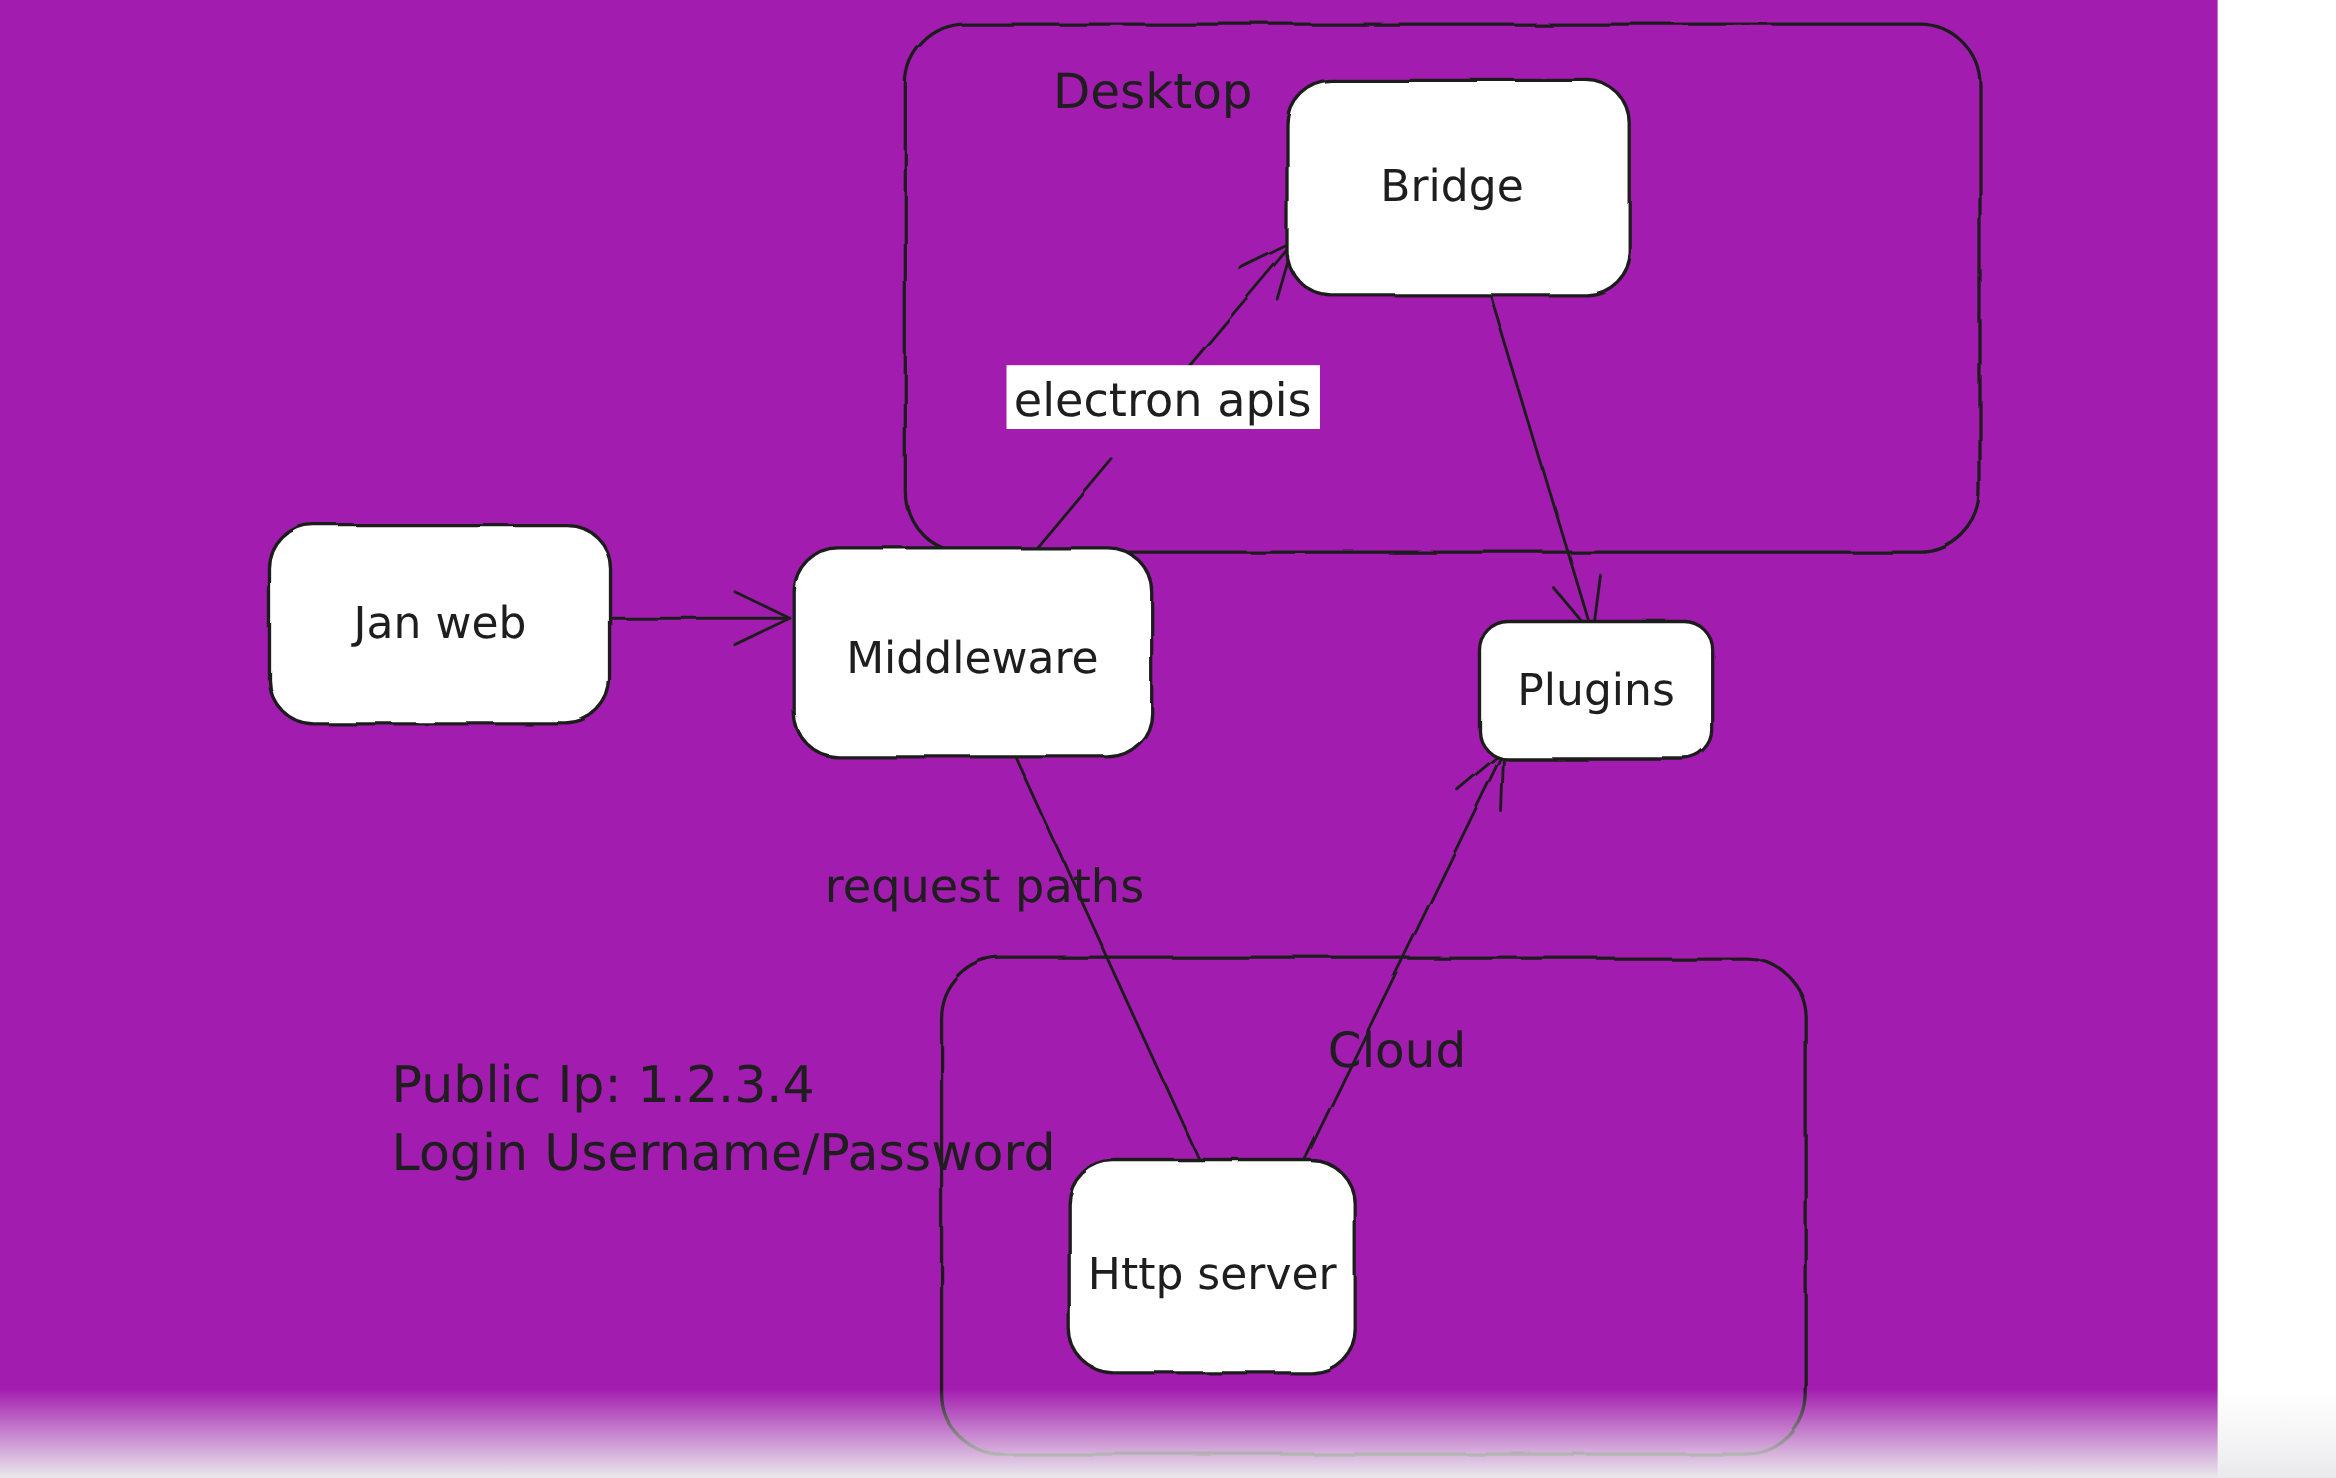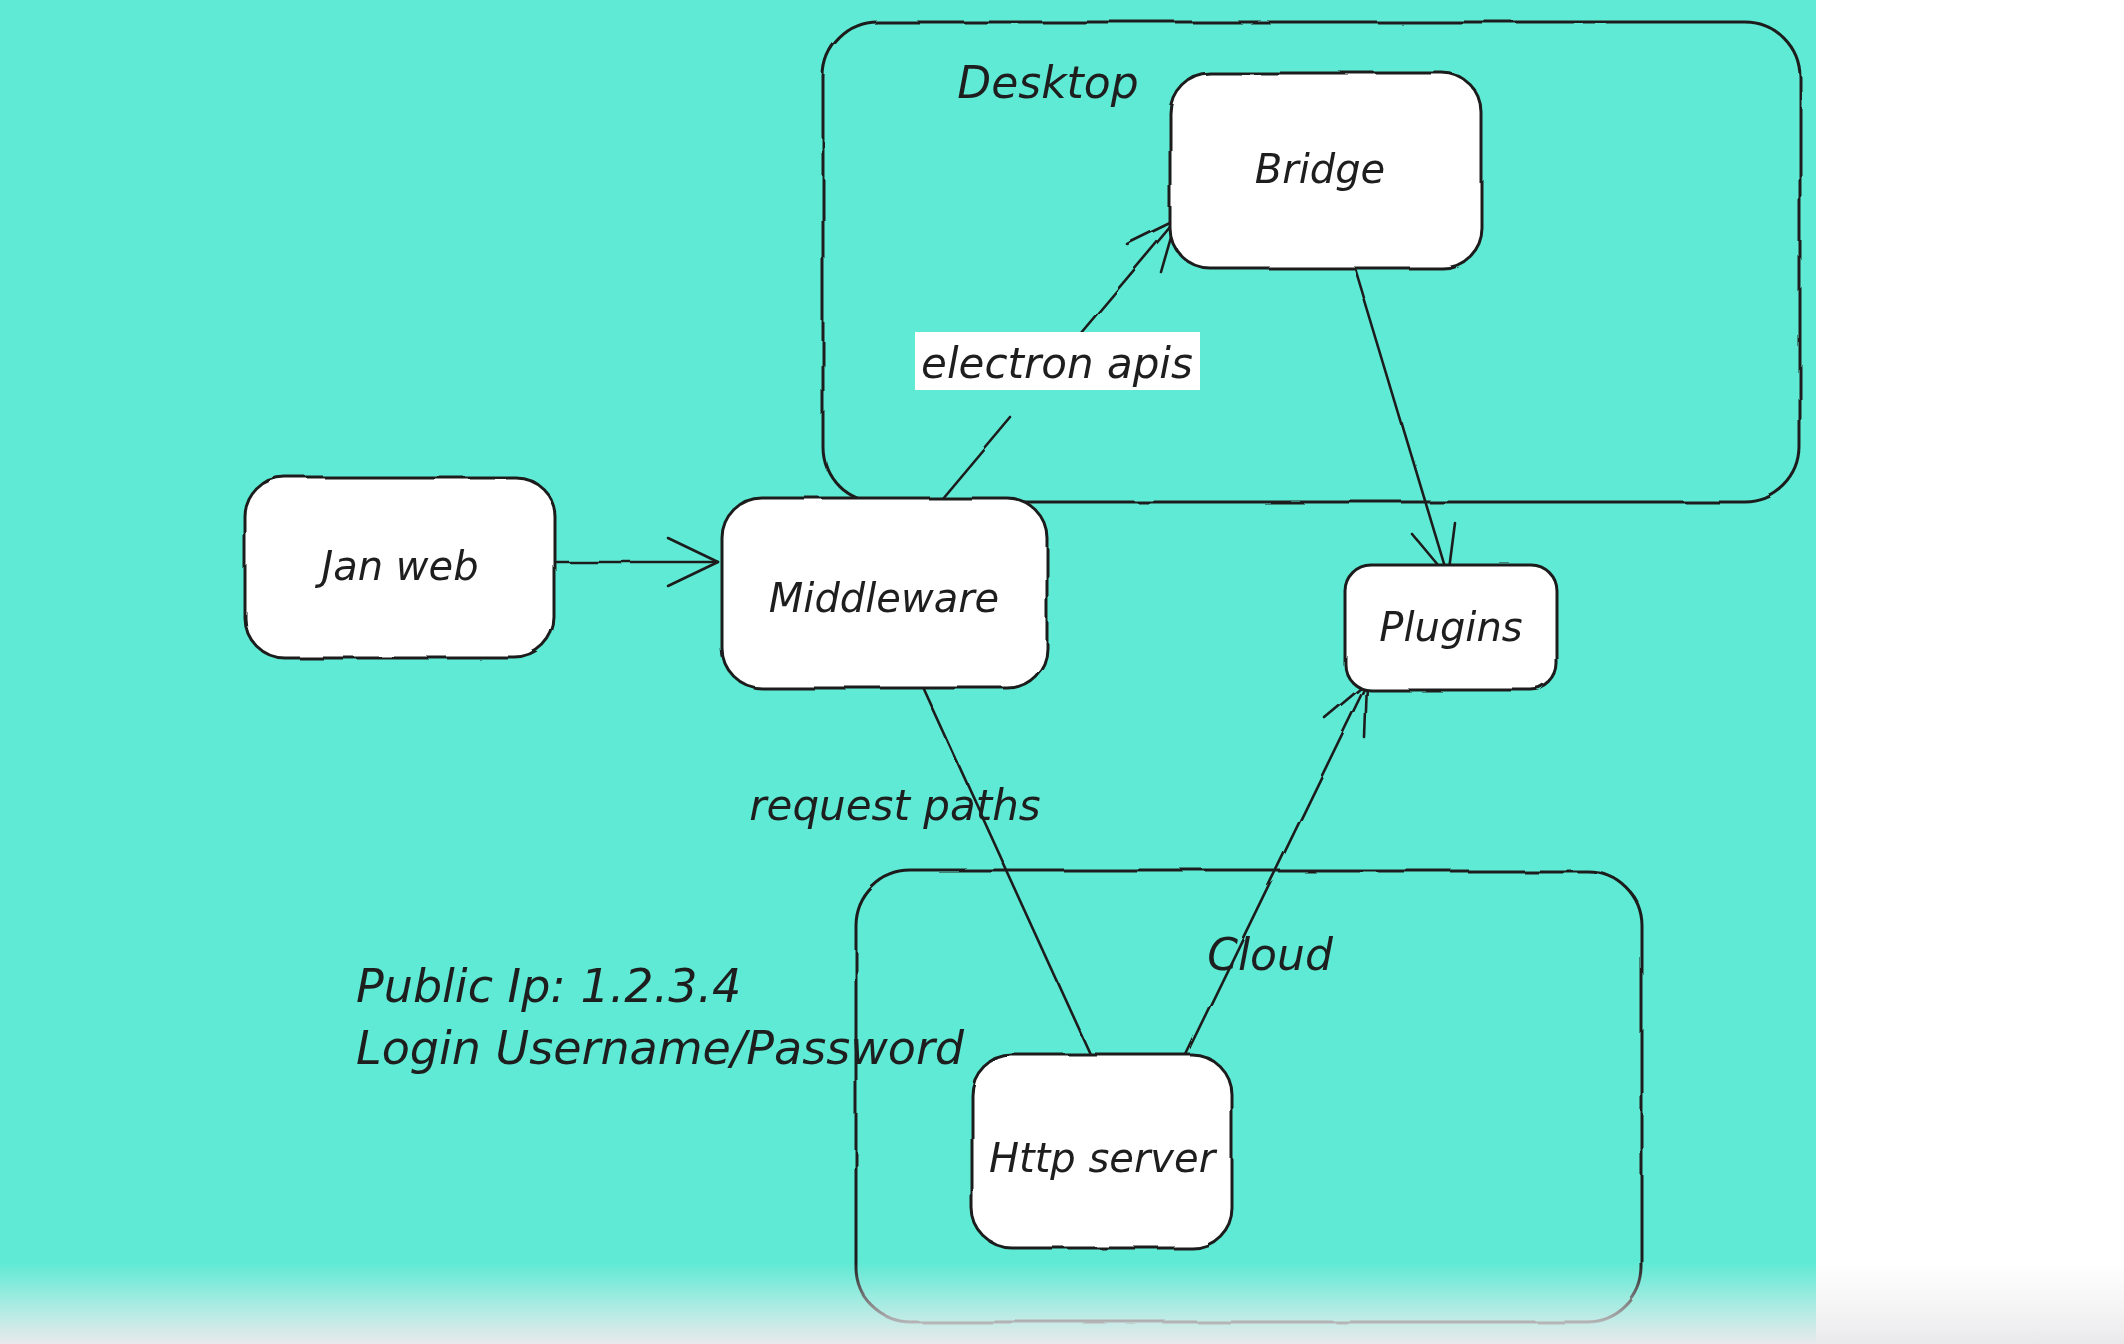--- a/index.html
+++ b/index.html
@@ -6,24 +6,23 @@
     margin: 0;
     padding: 0;
     background: #ffffff;
     width: 2124px;
     height: 1344px;
     overflow: hidden;
     font-family: "DejaVu Sans", sans-serif;
   }
   #stage {
     position: relative;
-    width: 1816px;
+    width: 2016px;
     height: 1344px;
-    background: #5eead4;
-    font-style: italic;
+    background: #a21caf;
   }
   svg { display: block; }
   .shape {
     fill: #ffffff;
     stroke: #1e1e1e;
     stroke-width: 3;
   }
   .container-shape {
     fill: none;
     stroke: #1e1e1e;

